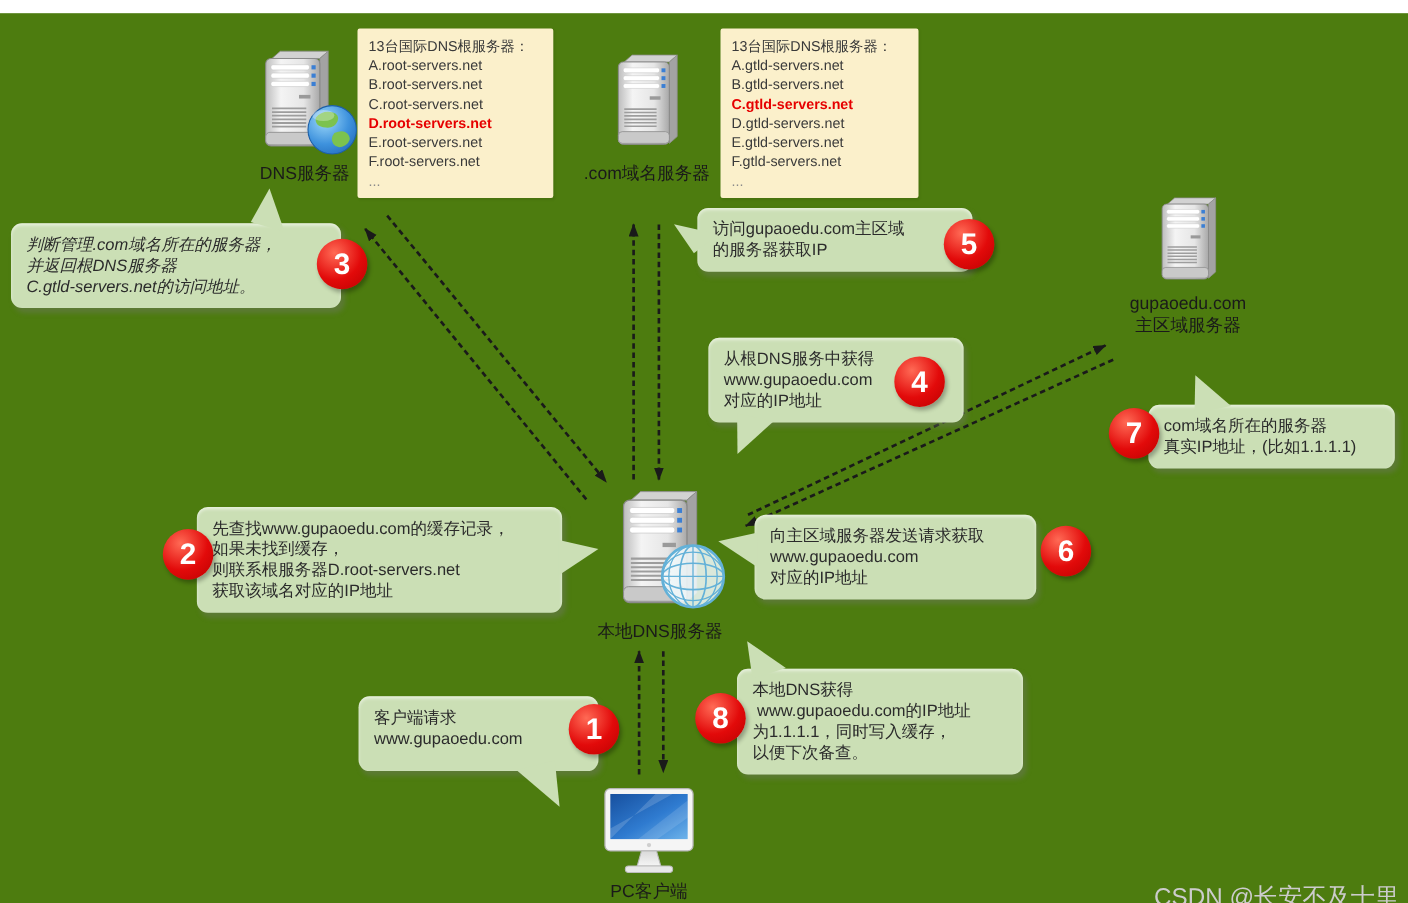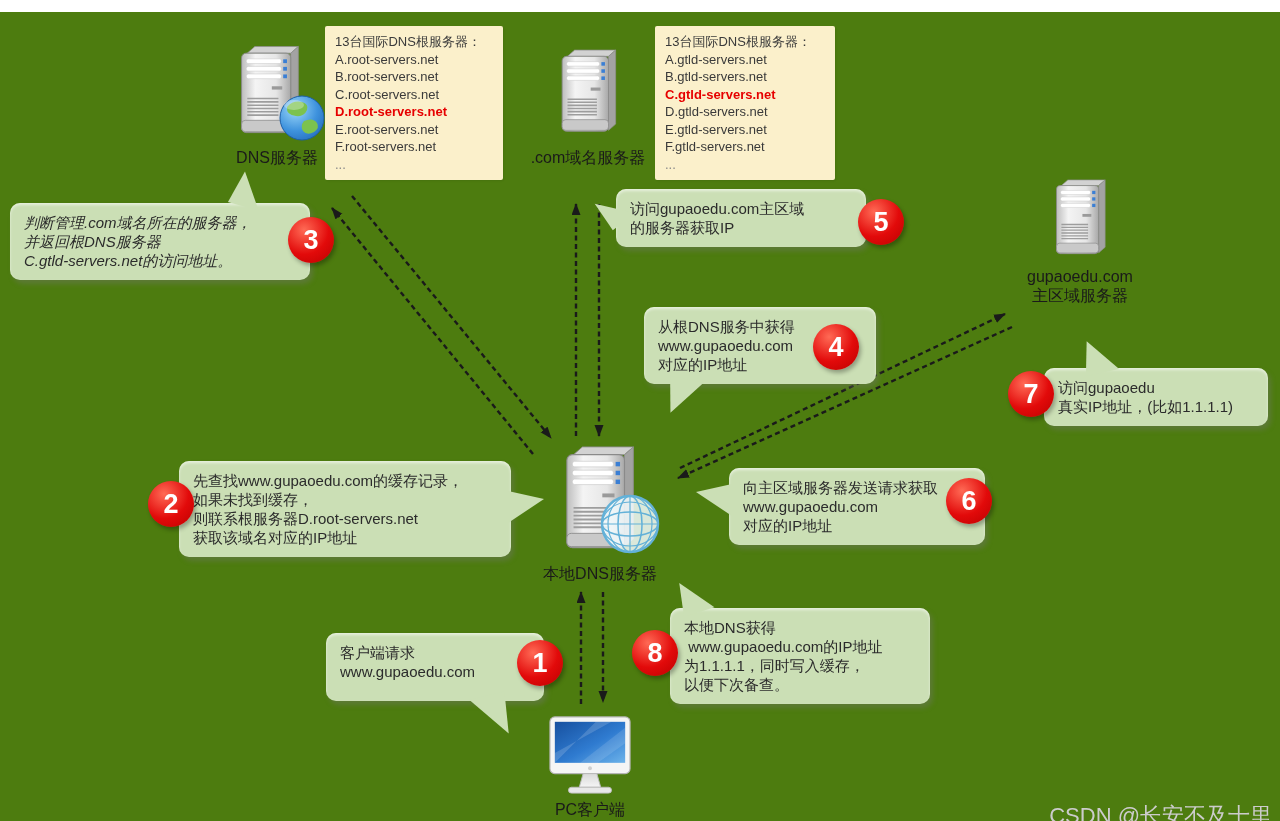--- a/index.html
+++ b/index.html
@@ -216,48 +216,48 @@
     <div class="node-label">PC客户端</div>
   </div>
 
   <div class="callout c3" style="left:10px;top:191px;width:272px;font-style:italic;">
     <div class="tail"></div>
     <div class="line">判断管理.com域名所在的服务器，</div>
     <div class="line">并返回根DNS服务器</div>
     <div class="line">C.gtld-servers.net的访问地址。</div>
   </div>
 
-  <div class="callout c5" style="left:616px;top:177px;width:222px;">
+  <div class="callout c5" style="left:634px;top:177px;width:222px;">
     <div class="tail"></div>
     <div class="line">访问gupaoedu.com主区域</div>
     <div class="line">的服务器获取IP</div>
   </div>
 
   <div class="callout c4" style="left:644px;top:295px;width:204px;">
     <div class="tail"></div>
     <div class="line">从根DNS服务中获得</div>
     <div class="line">www.gupaoedu.com</div>
     <div class="line">对应的IP地址</div>
   </div>
 
   <div class="callout c7" style="left:1044px;top:356px;width:196px;">
     <div class="tail"></div>
-    <div class="line">访问gupaoedu</div>
+    <div class="line">com域名所在的服务器</div>
     <div class="line">真实IP地址，(比如1.1.1.1)</div>
   </div>
 
   <div class="callout c2" style="left:179px;top:449px;width:304px;">
     <div class="tail"></div>
     <div class="line">先查找www.gupaoedu.com的缓存记录，</div>
     <div class="line">如果未找到缓存，</div>
     <div class="line">则联系根服务器D.root-servers.net</div>
     <div class="line">获取该域名对应的IP地址</div>
   </div>
 
-  <div class="callout c6" style="left:729px;top:456px;width:228px;">
+  <div class="callout c6" style="left:686px;top:456px;width:228px;">
     <div class="tail"></div>
     <div class="line">向主区域服务器发送请求获取</div>
     <div class="line">www.gupaoedu.com</div>
     <div class="line">对应的IP地址</div>
   </div>
 
   <div class="callout c1" style="left:326px;top:621px;width:190px;padding-bottom:20px;">
     <div class="tail"></div>
     <div class="line">客户端请求</div>
     <div class="line">www.gupaoedu.com</div>

